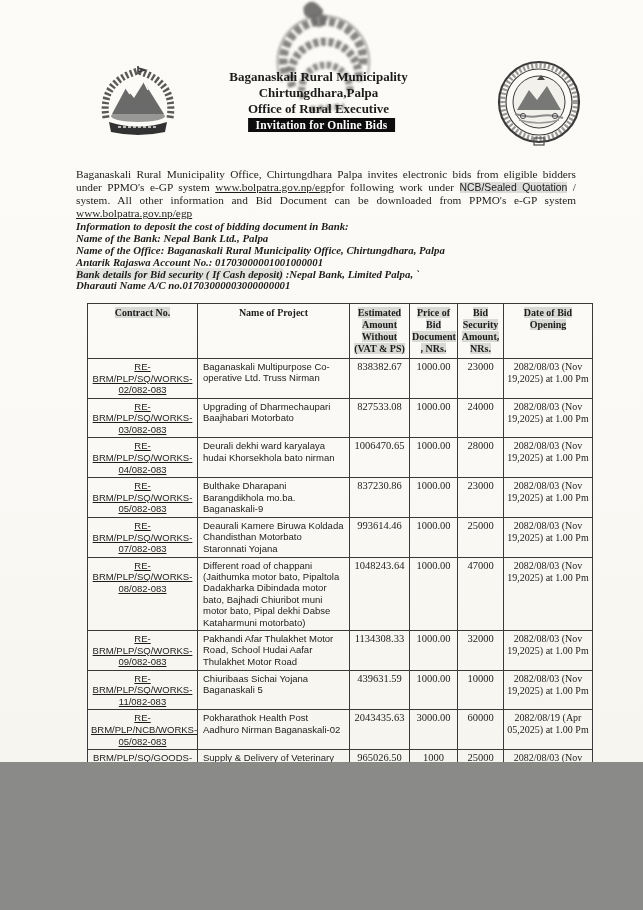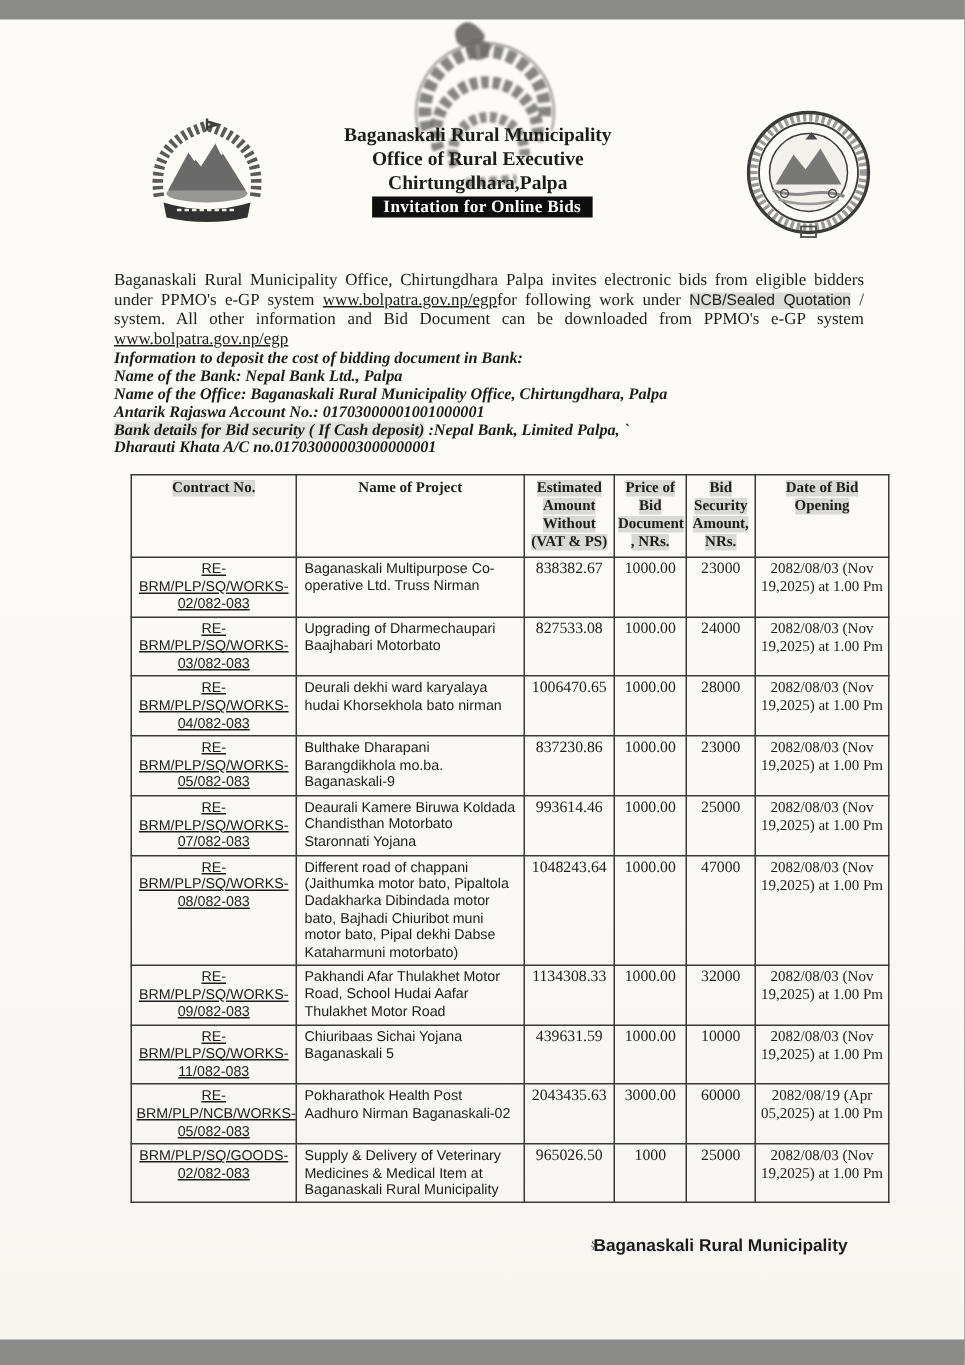--- a/index.html
+++ b/index.html
@@ -1,17 +1,17 @@
 <!DOCTYPE html>
 <html><head>
 <meta charset="utf-8">
 <style>
   html,body{margin:0;padding:0;background:#8a8a88;}
   .page{
-    position:relative;width:643px;height:880px;margin:13px auto;
+    position:relative;width:643px;height:762px;margin:0 auto;
     background:linear-gradient(180deg,#fcfbf7 0%,#faf9f5 60%,#f6f5f0 100%);
     font-family:"Liberation Serif",serif;color:#1c1c1c;overflow:hidden;
   }
   
   .emblem{position:absolute;}
   .emblem-left{left:96px;top:64px;width:84px;height:78px;}
   .emblem-right{left:497px;top:58px;width:84px;height:92px;}
   .stamp{position:absolute;left:256px;top:-8px;width:134px;height:132px;
          mix-blend-mode:multiply;opacity:.82;transform:rotate(-5deg);}
   .header-text{position:absolute;top:69px;left:0;right:6px;text-align:center;
@@ -96,35 +96,35 @@
       <path d="M34,92 A34,34 0 1 1 100,92" stroke-width="8" stroke-dasharray="5 2.6" opacity=".8"></path>
       <path d="M44,104 A24,24 0 1 1 90,104" stroke-width="7" stroke-dasharray="4.4 2.4" opacity=".75"></path>
       <path d="M52,14 q8,-10 16,0 q8,8 -4,10 q-14,4 -12,-10 Z" fill="#242424" stroke="none" opacity=".9"></path>
       <path d="M58,24 q10,-6 18,2 l-6,8 q-10,4 -12,-10 Z" fill="#2e2e2e" stroke="none" opacity=".8"></path>
       <path d="M50,116 h34" stroke-width="6" stroke-dasharray="5 3" opacity=".7"></path>
     </g>
   </svg>
 
   <div class="header-text">
     <div>Baganaskali Rural Municipality</div>
+    <div>Chirtungdhara,Palpa</div>
     <div>Office of Rural Executive</div>
-    <div>Chirtungdhara,Palpa</div>
   </div>
 
   <div class="chip">Invitation for Online Bids</div>
 
   <div class="intro"><span>Baganaskali Rural Municipality Office, Chirtungdhara Palpa invites electronic bids from eligible bidders under PPMO's e-GP system </span><span class="link">www.bolpatra.gov.np/egp</span><span>for following work under </span><span class="hl">NCB/Sealed Quotation</span><span> / system. All other information and Bid Document can be downloaded from PPMO's e-GP system </span><span class="link">www.bolpatra.gov.np/egp</span></div>
 
   <div class="bank">
     <div class="u">Information to deposit the cost of bidding document in Bank:</div>
     <div>Name of the Bank: Nepal Bank Ltd., Palpa</div>
     <div>Name of the Office: Baganaskali Rural Municipality Office, Chirtungdhara, Palpa</div>
     <div>Antarik Rajaswa Account No.: 01703000001001000001</div>
     <div><span class="hl-i">Bank details for Bid security ( If Cash deposit)</span><span> :Nepal Bank, Limited Palpa, `</span></div>
-    <div>Dharauti Khata A/C no.01703000003000000001</div>
+    <div>Dharauti Name A/C no.01703000003000000001</div>
   </div>
 
   <table class="bids">
     <colgroup>
       <col style="width:110px">
         <col style="width:152px">
         <col style="width:60px">
       <col style="width:48px">
         <col style="width:46px">
         <col style="width:89px">

